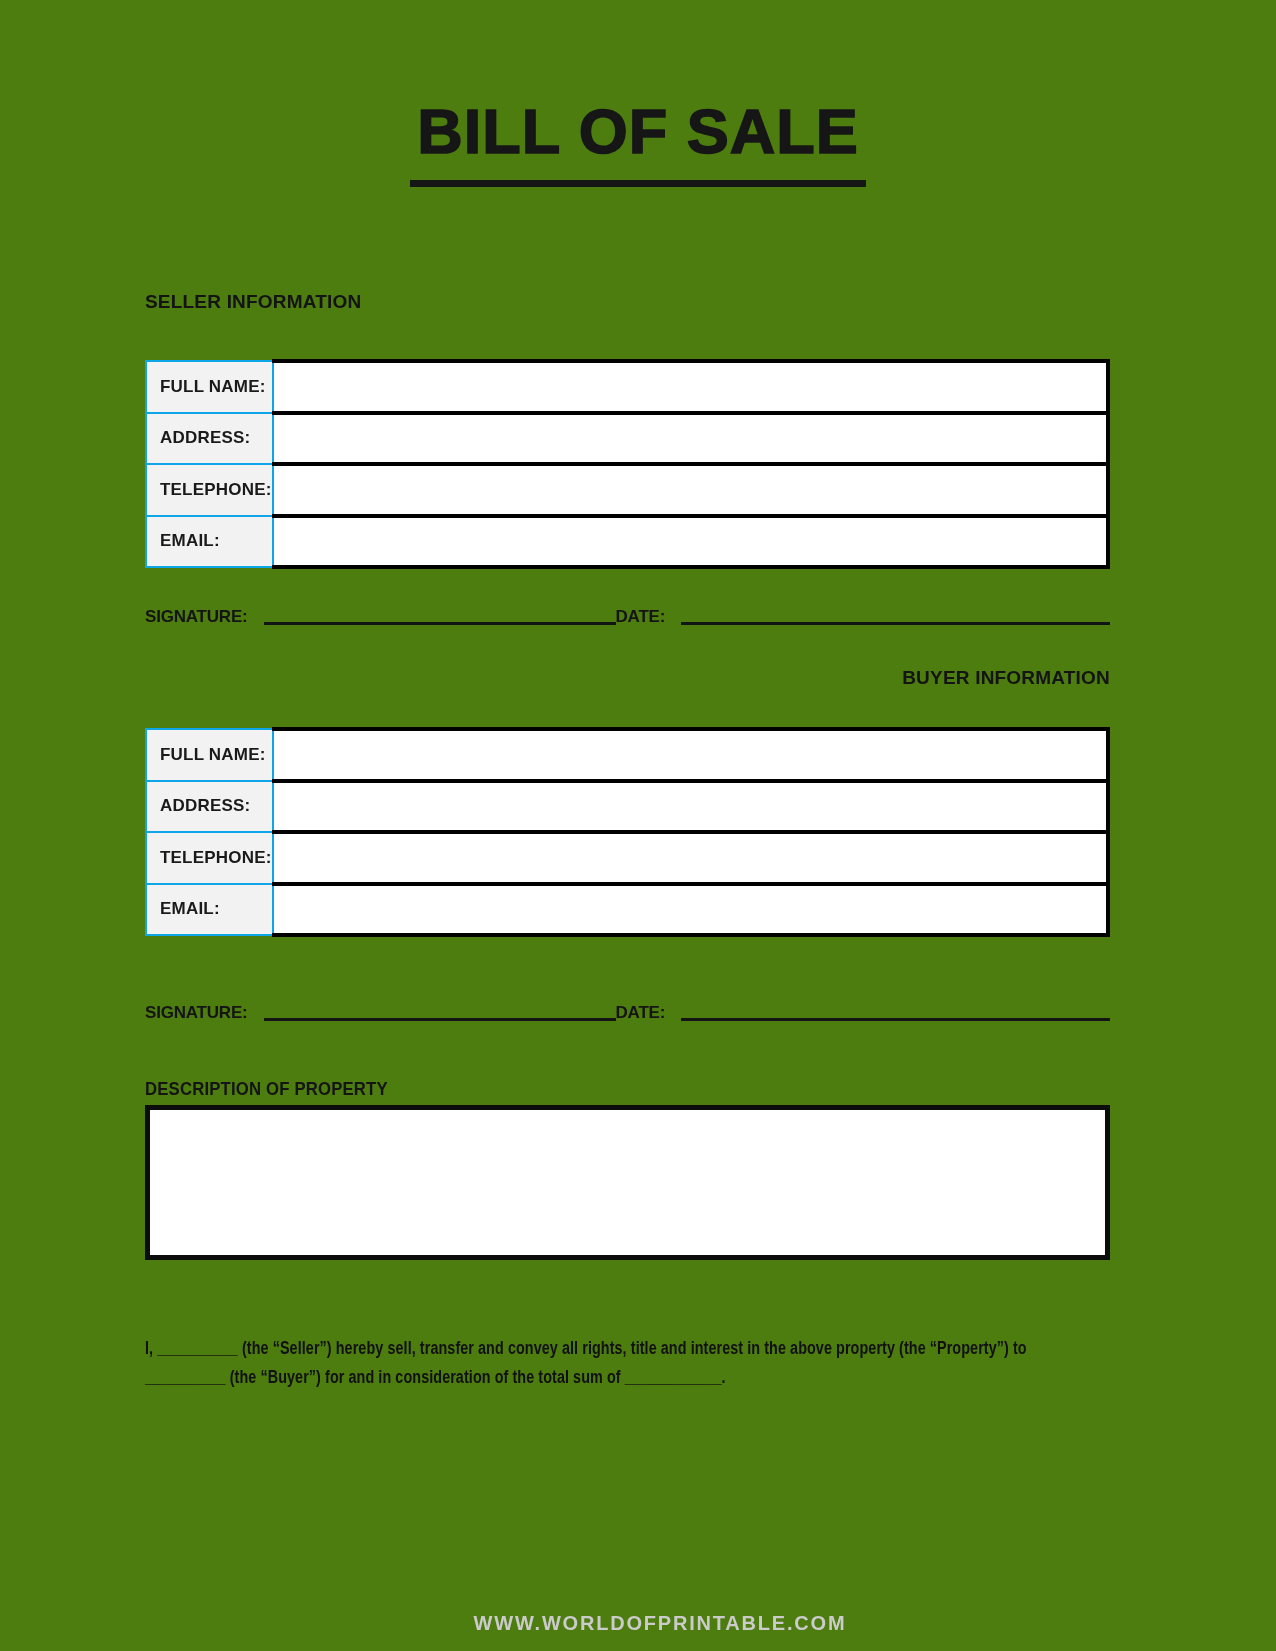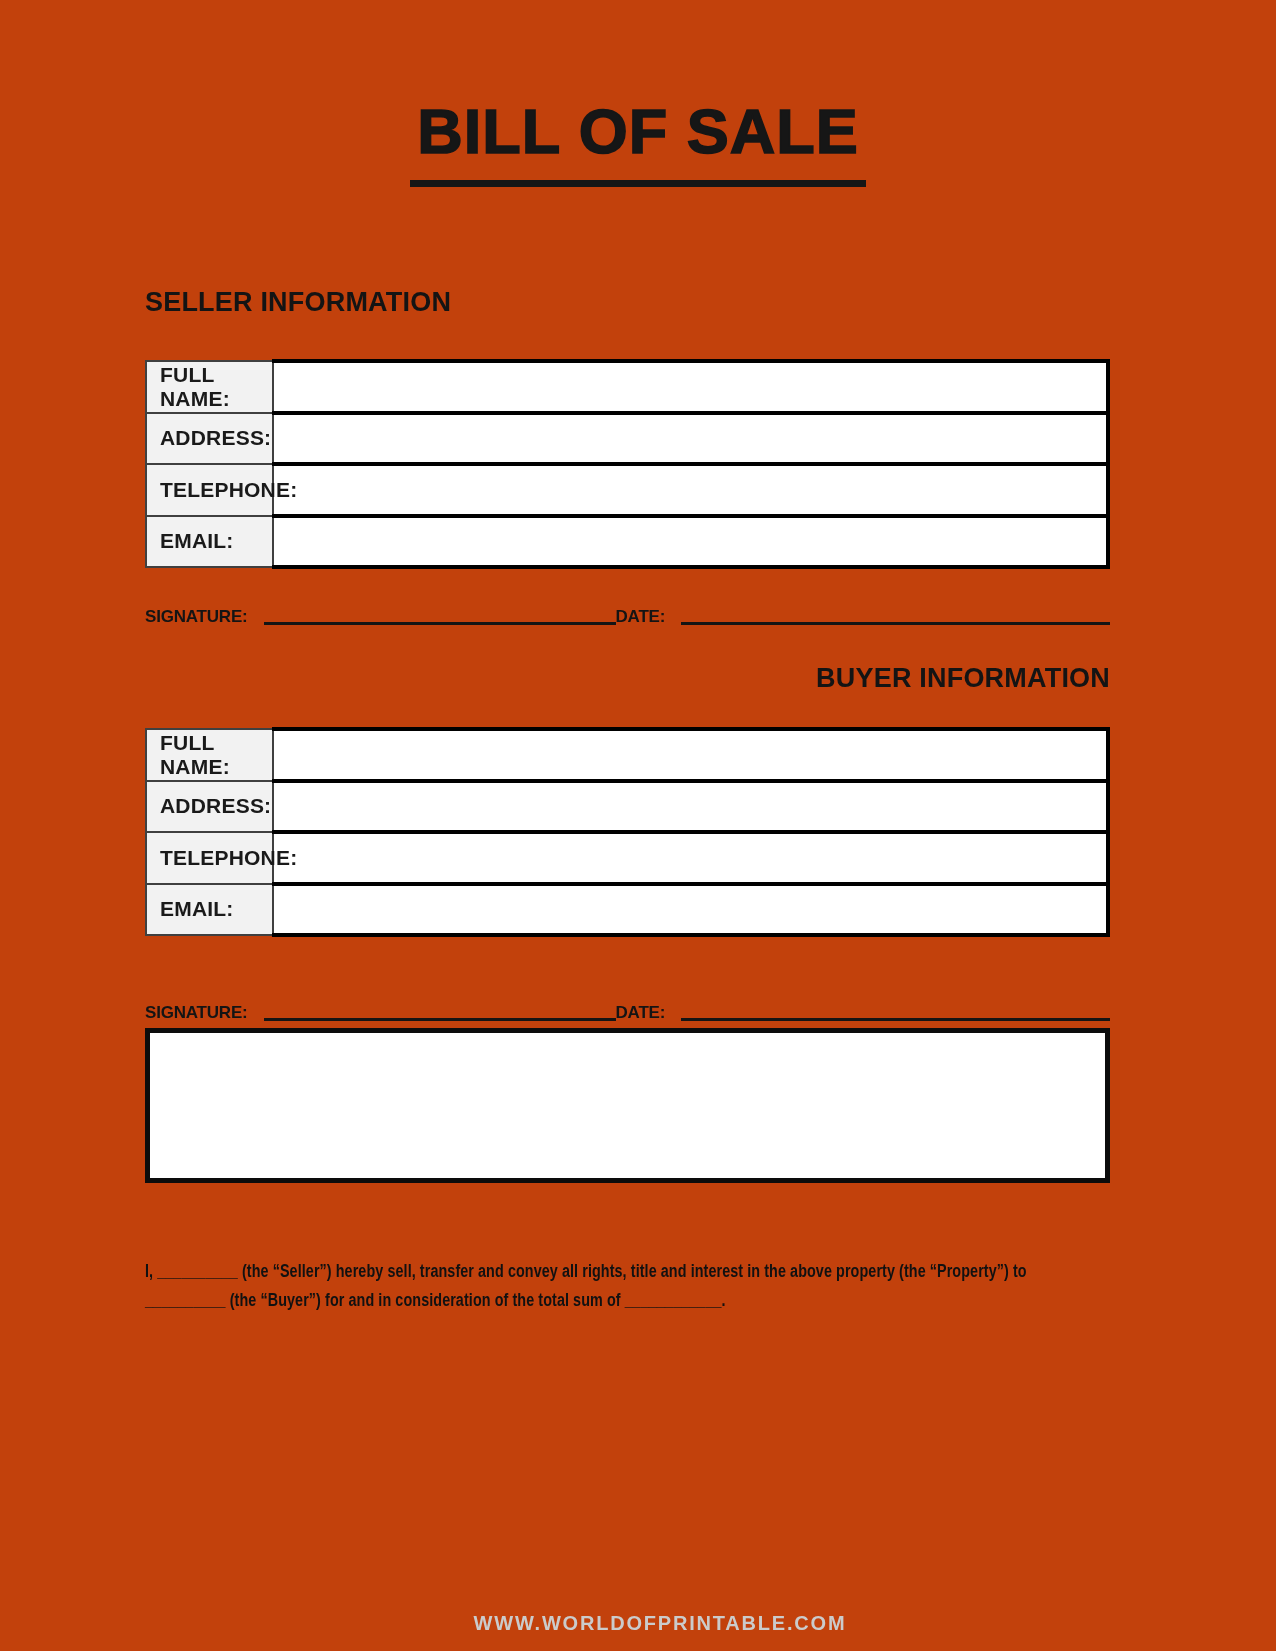--- a/index.html
+++ b/index.html
@@ -2,21 +2,21 @@
 <html><head>
 <meta charset="utf-8">
 <style>
   * { margin: 0; padding: 0; box-sizing: border-box; }
   html, body { background: #ffffff; }
   .page {
     position: relative;
     width: 1276px;
     height: 1651px;
     margin: 0 auto;
-    background: #c2410c;
+    background: #4d7c0f;
     font-family: "Liberation Sans", sans-serif;
     color: #111111;
     padding: 0 166px 0 145px;
     overflow: hidden;
   }
 
   
   .title-wrap { margin: 95px -166px 0 -145px; text-align: center; }
   .doc-title {
     display: inline-block;
@@ -28,21 +28,21 @@
     line-height: 72px;
   }
   .title-bar {
     width: 456px; height: 7px;
     background: #161616;
     margin: 13px auto 0;
   }
 
   
   .section-heading {
-    font-size: 27px;
+    font-size: 19px;
     font-weight: bold;
     letter-spacing: 0.2px;
     color: #141414;
     line-height: 22px;
   }
   .h-seller { margin-top: 104px; }
   .h-buyer  { margin-top: 40px; text-align: right; }
   .h-property { margin-top: 55px; }
   .condensed {
     display: inline-block;
@@ -56,22 +56,22 @@
     width: 100%;
     border-collapse: collapse;
     table-layout: fixed;
     margin-top: 46px;
   }
   table.t-buyer { margin-top: 38px; }
   table.info-table td { height: 51.5px; vertical-align: middle; }
   td.cell-label {
     width: 127px;
     background: #f2f2f2;
-    border: 2px solid #404040;
-    font-size: 21px;
+    border: 2px solid #0ea5e9;
+    font-size: 17px;
     font-weight: bold;
     color: #1a1a1a;
     padding-left: 13px;
     letter-spacing: 0.2px;
   }
   td.cell-value {
     background: #ffffff;
     border-top: 4px solid #000000;
     border-bottom: 4px solid #000000;
     border-right: 4px solid #000000;
@@ -203,19 +203,22 @@
     </tbody>
   </table>
 
   <div class="sig-row sig-row-2">
     <span class="sig-label">SIGNATURE:</span>
     <div class="sig-line line-signature"></div>
     <span class="sig-label date-label">DATE:</span>
     <div class="sig-line line-date"></div>
   </div>
 
+  <div class="section-heading h-property">
+    <span class="condensed">DESCRIPTION OF PROPERTY</span>
+  </div>
   <div class="property-box"></div>
 
   <p class="agreement">I, __________ (the “Seller”) hereby sell, transfer and convey all rights, title and interest in the above property (the “Property”) to __________  (the “Buyer”) for and in consideration of the total sum of ____________.</p>
 
   <div class="footer">WWW.WORLDOFPRINTABLE.COM</div>
 
 </div>
 
 </body></html>

